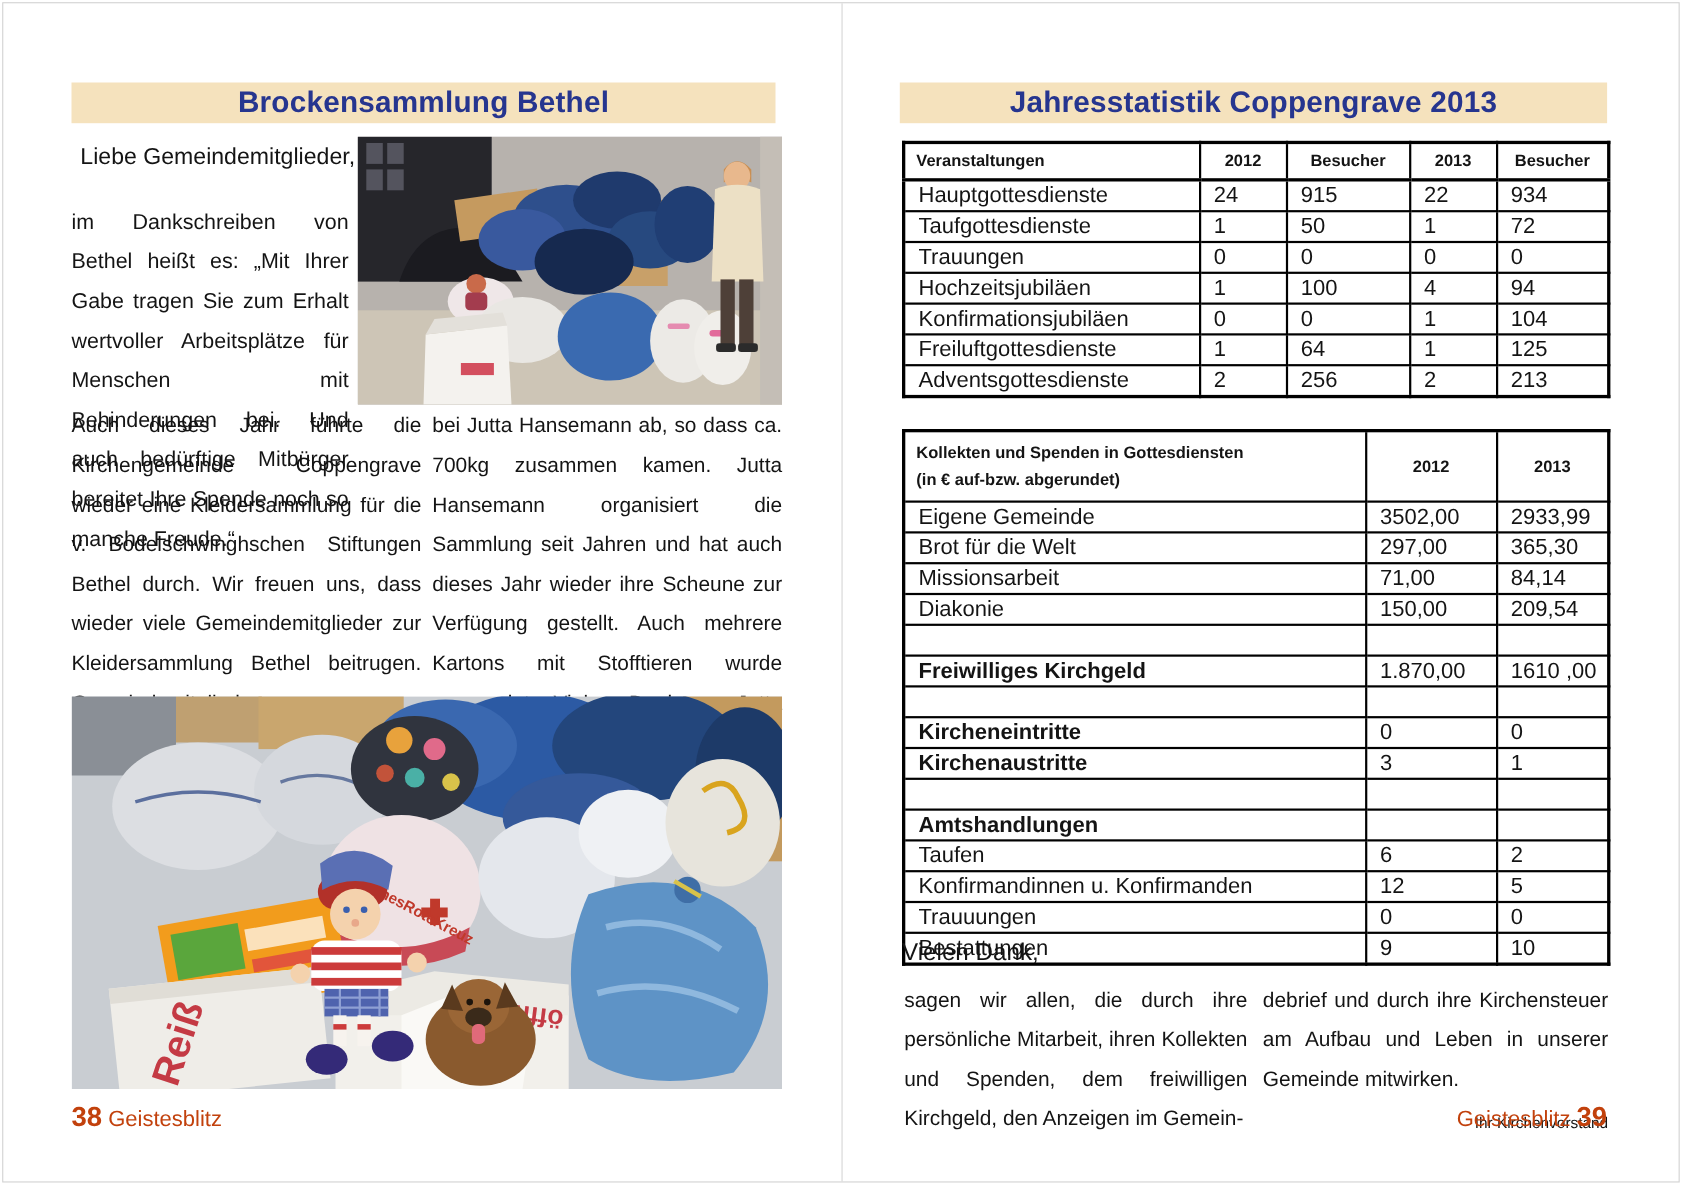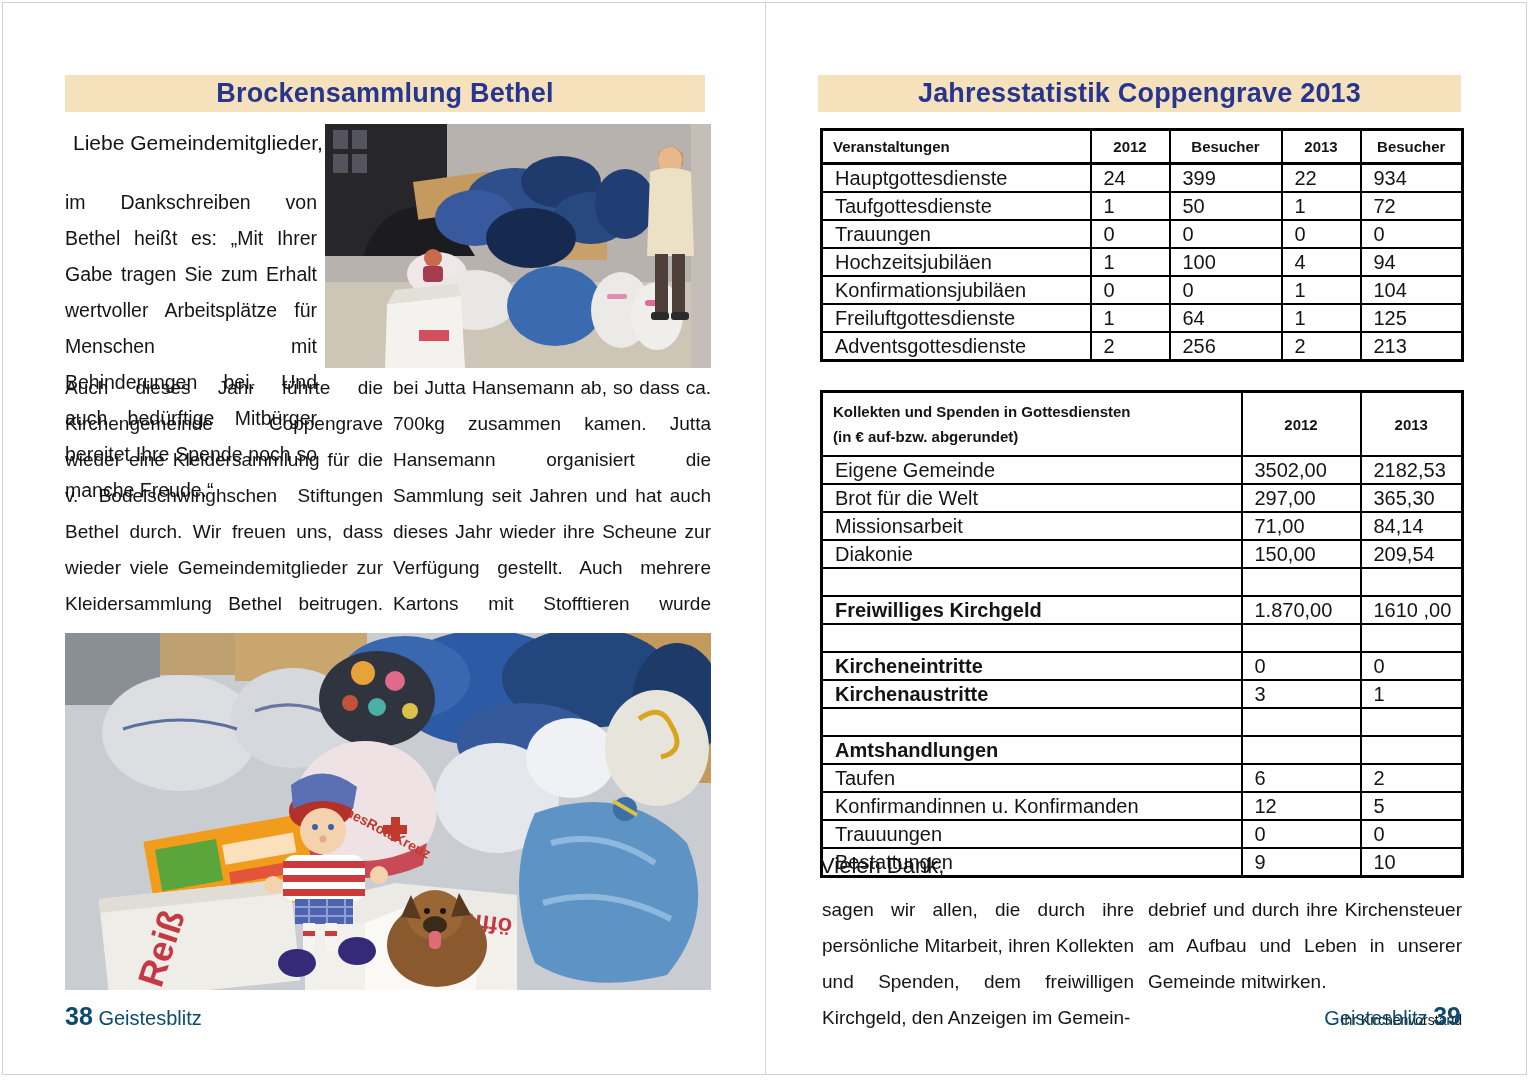--- a/index.html
+++ b/index.html
@@ -30,21 +30,21 @@
   th:first-child{text-align:left;padding-left:10px;}
   td{font-size:20px;text-align:left;padding:0 4px 0 12px;height:26px;}
   .events-table th{height:31px;border-bottom:3px solid #000;}
   .coll-table th{height:62px;}
   .coll-table .t2-head{line-height:25px;}
   tr.bold-label td:first-child{font-weight:bold;}
 
   .thanks-heading{position:absolute;font-size:22px;}
   .sig-line{text-align:right;margin-top:12px;font-size:14px;}
 
-  .footer{position:absolute;color:#0c4a6e;font-size:20px;}
+  .footer{position:absolute;color:#c2410c;font-size:20px;}
   .footer .pgnum{font-size:25px;font-weight:bold;}
 </style>
 </head>
 <body>
 
 <div class="frame"></div>
 <div class="page-divider"></div>
 
 <div>
 
@@ -253,21 +253,21 @@
         <th>2012</th>
         <th>Besucher</th>
         <th>2013</th>
         <th>Besucher</th>
       </tr>
     </thead>
     <tbody>
         <tr>
           <td>Hauptgottesdienste</td>
           <td>24</td>
-          <td>399</td>
+          <td>915</td>
           <td>22</td>
           <td>934</td>
         </tr>
         <tr>
           <td>Taufgottesdienste</td>
           <td>1</td>
           <td>50</td>
           <td>1</td>
           <td>72</td>
         </tr>
@@ -322,21 +322,21 @@
           <div>(in € auf-bzw. abgerundet)</div>
         </th>
         <th>2012</th>
         <th>2013</th>
       </tr>
     </thead>
     <tbody>
         <tr>
           <td>Eigene Gemeinde</td>
           <td>3502,00</td>
-          <td>2182,53</td>
+          <td>2933,99</td>
         </tr>
         <tr>
           <td>Brot für die Welt</td>
           <td>297,00</td>
           <td>365,30</td>
         </tr>
         <tr>
           <td>Missionsarbeit</td>
           <td>71,00</td>
           <td>84,14</td>

